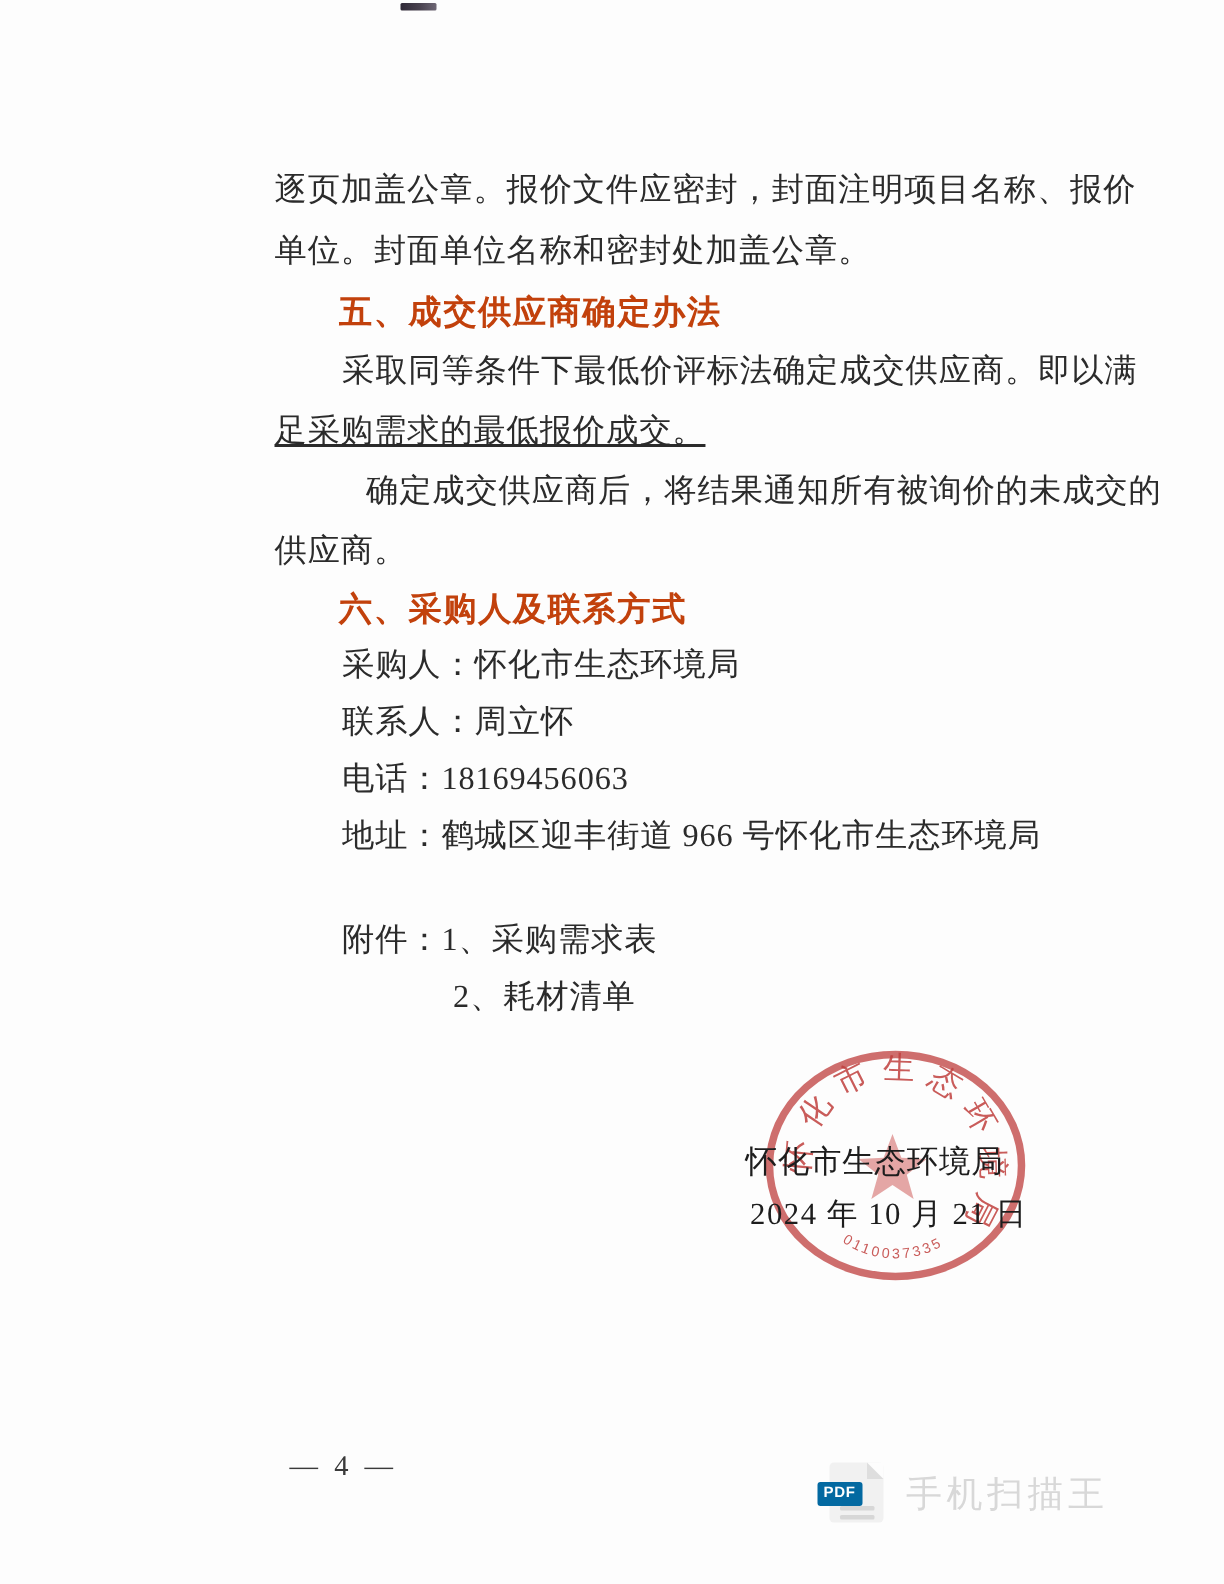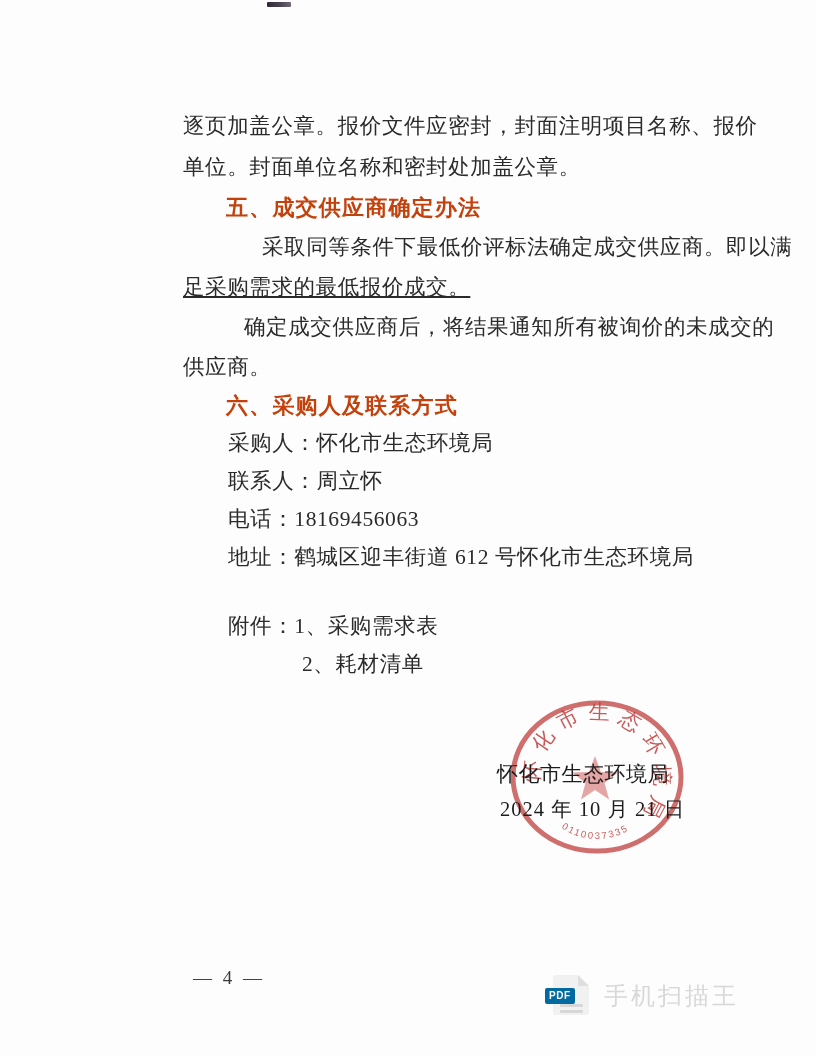--- a/index.html
+++ b/index.html
@@ -141,32 +141,32 @@
 
 <div class="page">
 
   <div class="scan-artifact"></div>
 
   <div class="ln" style="left:183px; top:116px;">逐页加盖公章。报价文件应密封，封面注明项目名称、报价</div>
   <div class="ln" style="left:183px; top:157px;">单位。封面单位名称和密封处加盖公章。</div>
 
   <div class="ln hd" style="left:226px; top:197px;">五、成交供应商确定办法</div>
 
-  <div class="ln" style="left:228px; top:237px;margin-left:34px;">采取同等条件下最低价评标法确定成交供应商。即以满</div>
+  <div class="ln" style="left:228px; top:237px;">采取同等条件下最低价评标法确定成交供应商。即以满</div>
   <div class="ln" style="left:183px; top:277px;text-decoration:underline;">足采购需求的最低报价成交。</div>
 
   <div class="ln" style="left:244px; top:317px;">确定成交供应商后，将结果通知所有被询价的未成交的</div>
   <div class="ln" style="left:183px; top:357px;">供应商。</div>
 
   <div class="ln hd" style="left:226px; top:395px;">六、采购人及联系方式</div>
 
   <div class="ln" style="left:228px; top:433px;">采购人：怀化市生态环境局</div>
   <div class="ln" style="left:228px; top:471px;">联系人：周立怀</div>
   <div class="ln" style="left:228px; top:509px;">电话：18169456063</div>
-  <div class="ln" style="left:228px; top:547px;">地址：鹤城区迎丰街道 612 号怀化市生态环境局</div>
+  <div class="ln" style="left:228px; top:547px;">地址：鹤城区迎丰街道 966 号怀化市生态环境局</div>
 
   <div class="ln" style="left:228px; top:616px;">附件：1、采购需求表</div>
   <div class="ln" style="left:302px; top:654px;">2、耗材清单</div>
 
   <svg class="seal-svg" viewBox="0 0 184 162">
     <ellipse cx="91" cy="79" rx="84" ry="74" fill="none" stroke="#c24a48" stroke-width="5" opacity="0.8"></ellipse>
     <defs>
       <path id="sealTopArc" d="M 33.2 84.1 A 58 58 0 1 1 138.5 112.3" fill="none"></path>
       <path id="sealBottomArc" d="M 55.4 129.8 A 62 62 0 0 0 126.6 129.8" fill="none"></path>
     </defs>

